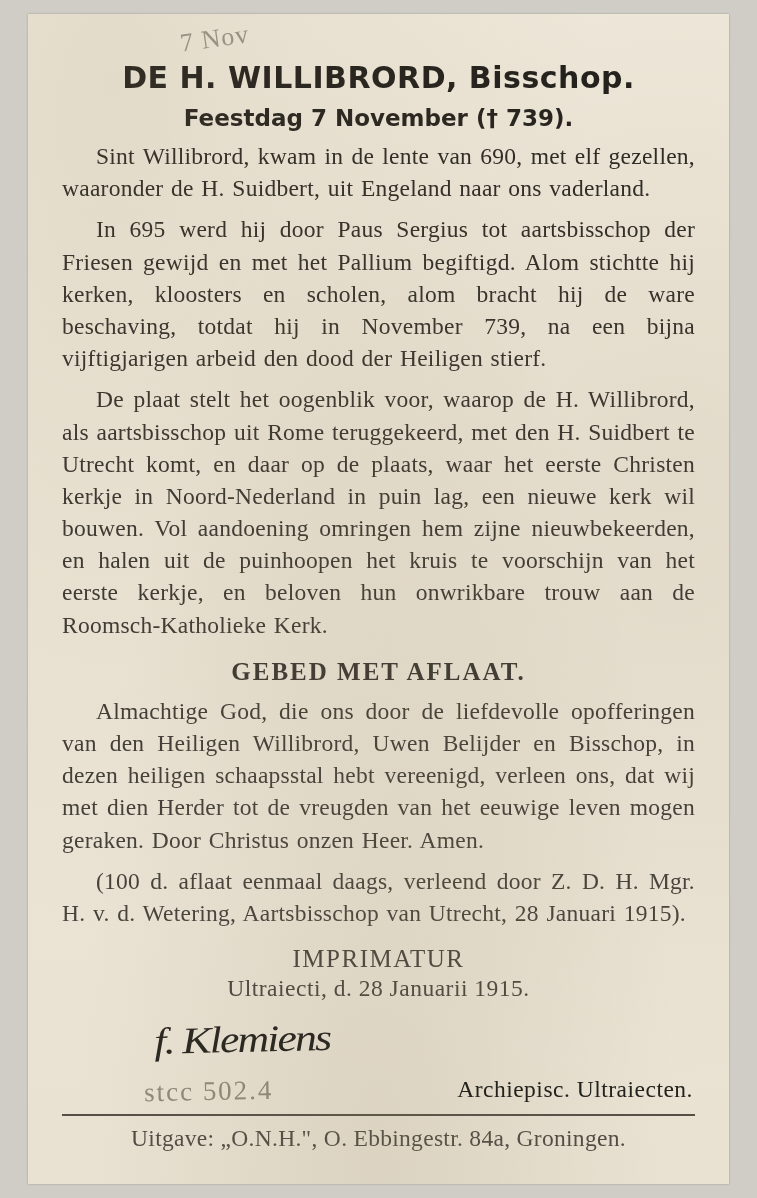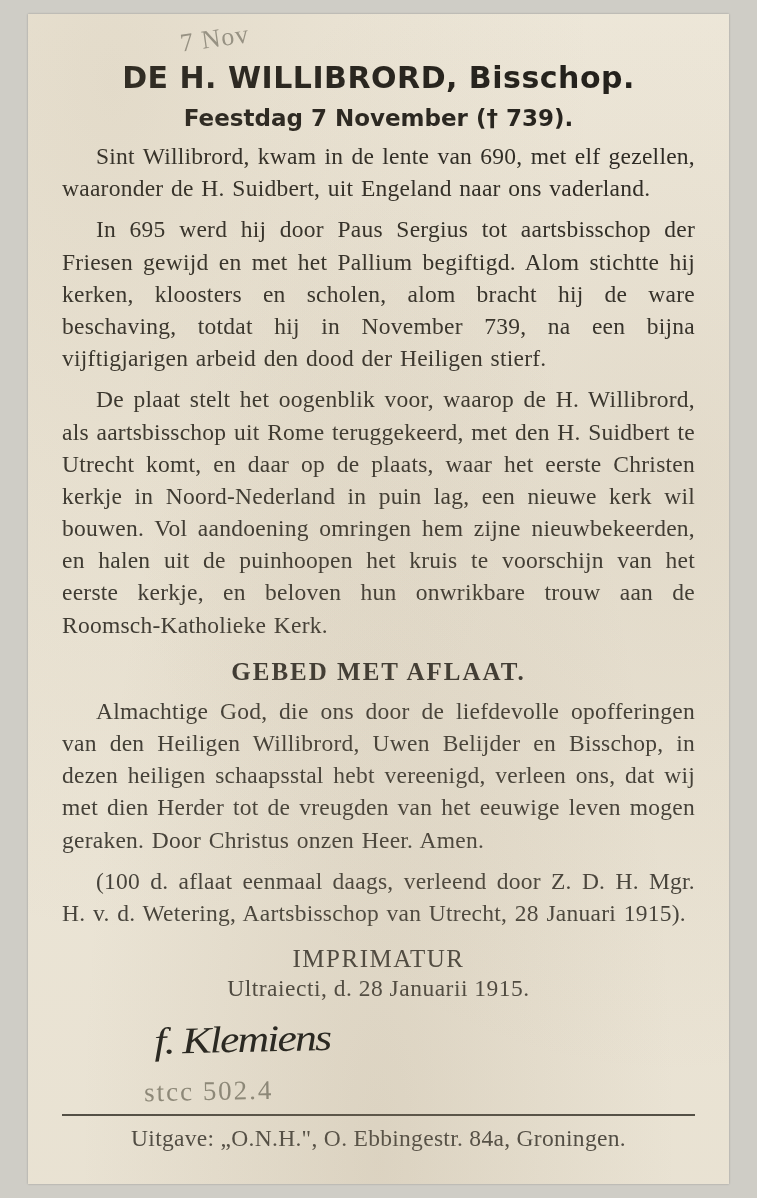--- a/index.html
+++ b/index.html
@@ -157,19 +157,20 @@
 
   <p class="body">Almachtige God, die ons door de liefdevolle opofferingen van den Heiligen Willibrord, Uwen Belijder en Bisschop, in dezen heiligen schaapsstal hebt vereenigd, verleen ons, dat wij met dien Herder tot de vreugden van het eeuwige leven mogen geraken. Door Christus onzen Heer. Amen.</p>
   <p class="body">(100 d. aflaat eenmaal daags, verleend door Z. D. H. Mgr. H. v. d. Wetering, Aartsbisschop van Utrecht, 28 Januari 1915).</p>
 
   <div class="imprimatur">IMPRIMATUR</div>
   <div class="imprimatur-line">Ultraiecti, d. 28 Januarii 1915.</div>
 
   <div class="sig-area">
     <div class="signature">f. Klemiens</div>
     <div class="accession">stcc 502.4</div>
+    <div class="signer-role">Archiepisc. Ultraiecten.</div>
   </div>
 
   <hr class="rule">
 
   <div class="publisher">Uitgave: „O.N.H.", O. Ebbingestr. 84a, Groningen.</div>
 
 </div>
 
 </body></html>

